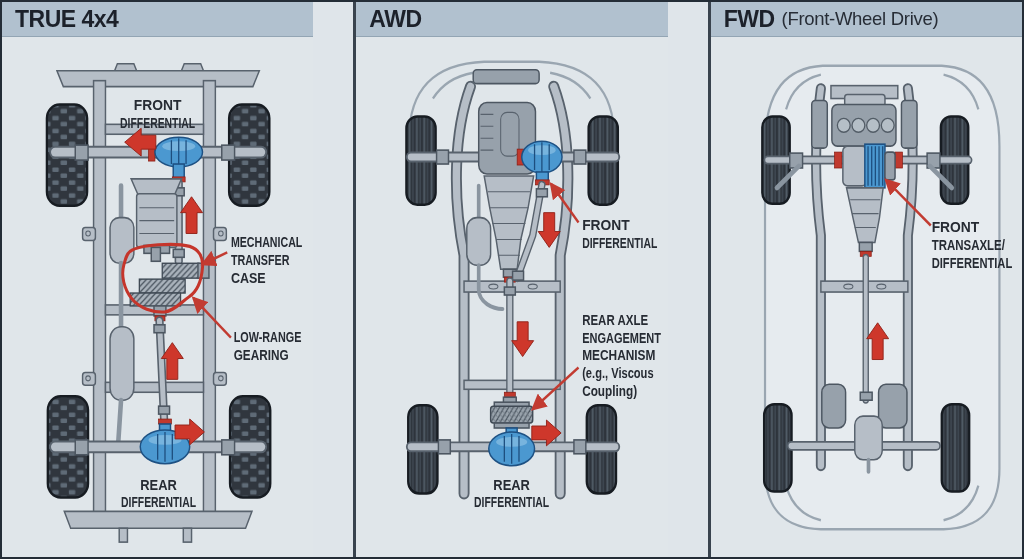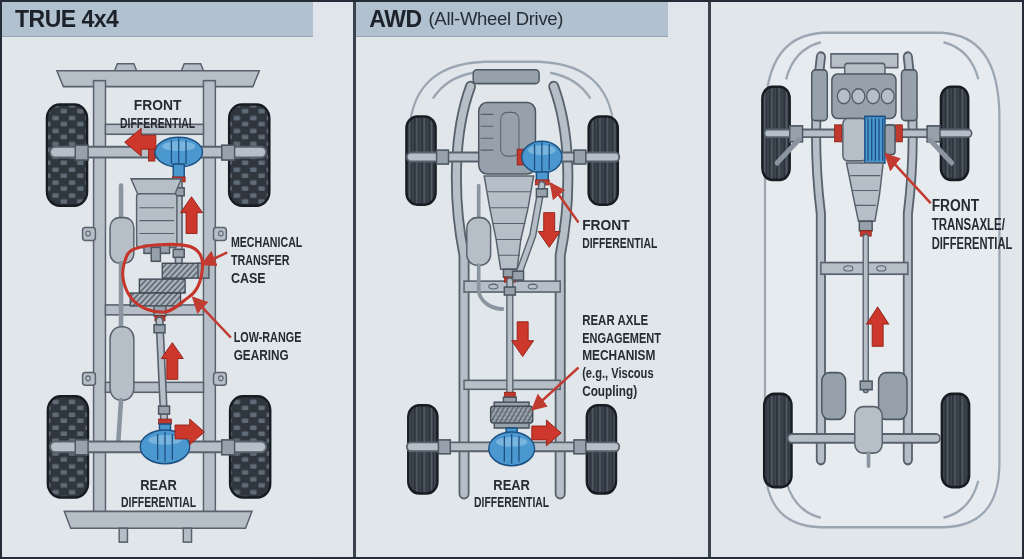--- a/index.html
+++ b/index.html
@@ -198,21 +198,20 @@
         <text class="lbl" x="253" y="325" textLength="60" lengthAdjust="spacingAndGlyphs">GEARING</text>
         <text class="lbl" x="171" y="456" text-anchor="middle" textLength="40" lengthAdjust="spacingAndGlyphs">REAR</text>
         <text class="lbl" x="171" y="474" text-anchor="middle" textLength="82" lengthAdjust="spacingAndGlyphs">DIFFERENTIAL</text>
       </g>
     </svg>
   </div>
 
   <div class="panel">
     <div class="panel-header">
       <span class="t-bold">AWD</span>
-      <span class="t-rest">(All-Wheel Drive)</span>
     </div>
     <svg class="diagram" viewBox="0 0 340 524" preserveAspectRatio="none">
 
       <g>
         <path class="bodyline" d="M58,108 C56,50 88,27 140,25 L200,25 C252,27 284,50 282,108"></path>
         <path class="bodyline" d="M84,62 C95,46 110,39 128,36" stroke-width="2"></path>
         <path class="bodyline" d="M256,62 C245,46 230,39 212,36" stroke-width="2"></path>
         <rect class="partdk" x="128" y="33" width="72" height="14" rx="4"></rect>
       </g>
 
@@ -319,20 +318,24 @@
         <text class="lbl" x="247" y="326" textLength="80" lengthAdjust="spacingAndGlyphs">MECHANISM</text>
         <text class="lbl" x="247" y="344" textLength="78" lengthAdjust="spacingAndGlyphs">(e.g., Viscous</text>
         <text class="lbl" x="247" y="362" textLength="60" lengthAdjust="spacingAndGlyphs">Coupling)</text>
         <text class="lbl" x="170" y="456" text-anchor="middle" textLength="40" lengthAdjust="spacingAndGlyphs">REAR</text>
         <text class="lbl" x="170" y="474" text-anchor="middle" textLength="82" lengthAdjust="spacingAndGlyphs">DIFFERENTIAL</text>
       </g>
     </svg>
   </div>
 
   <div class="panel">
+    <div class="panel-header">
+      <span class="t-bold">FWD</span>
+      <span class="t-rest">(Front-Wheel Drive)</span>
+    </div>
     <svg class="diagram" viewBox="0 0 340 524" preserveAspectRatio="none">
 
       <g>
         <path class="bodyfill" d="M59,110 C59,52 84,31 122,29 L252,29 C290,31 315,52 315,110 L315,435 C315,478 292,495 254,496 L120,496 C82,495 59,478 59,435 Z"></path>
         <path class="bodyline" d="M82,73 C88,53 102,42 120,38" stroke-width="2"></path>
         <path class="bodyline" d="M292,73 C286,53 272,42 254,38" stroke-width="2"></path>
         <path class="bodyline" d="M82,452 C88,472 102,483 120,487" stroke-width="2"></path>
         <path class="bodyline" d="M292,452 C286,472 272,483 254,487" stroke-width="2"></path>
       </g>
 

